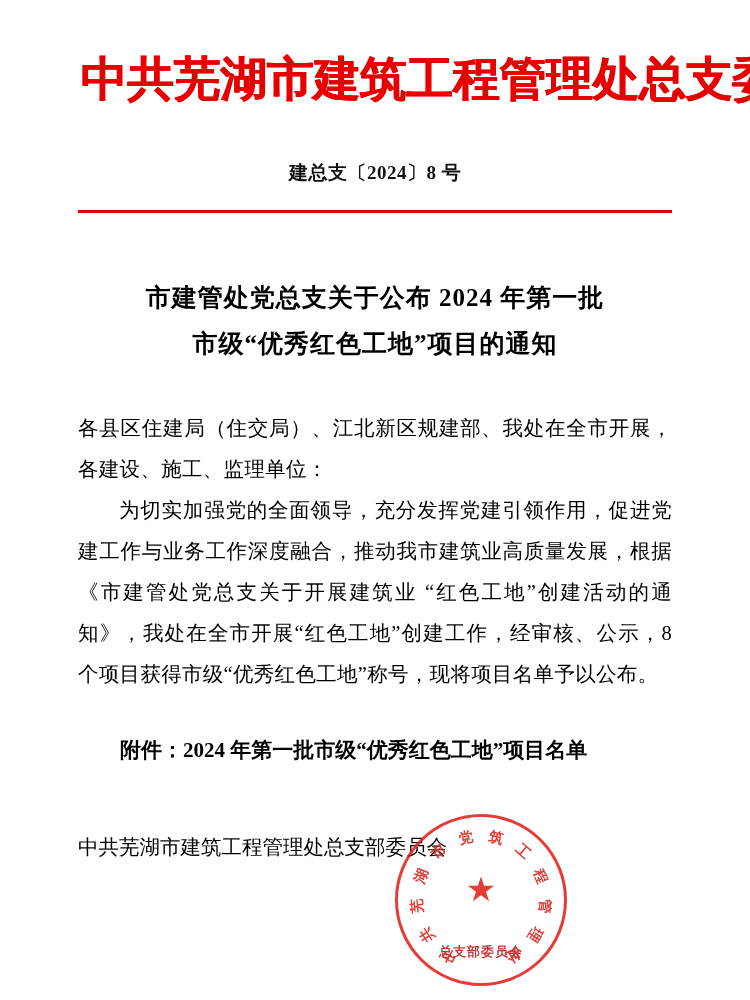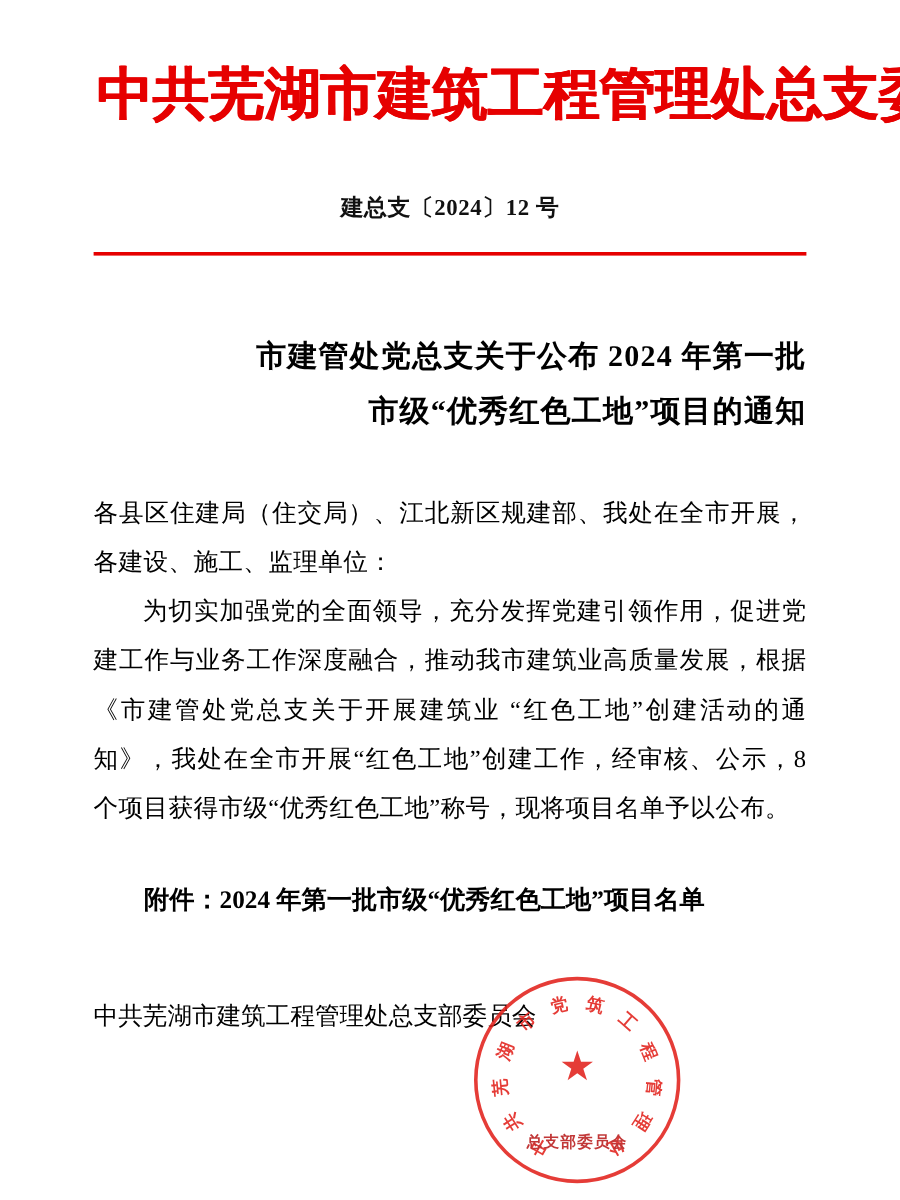--- a/index.html
+++ b/index.html
@@ -52,21 +52,21 @@
   .redrule {
     margin-top: 24px;
     height: 3px;
     background: #e60000;
     width: 100%;
   }
 
   
   .title {
     margin-top: 62px;
-    text-align: right;
+    text-align: center;
     font-size: 25px;
     font-weight: bold;
     line-height: 1.85;
     letter-spacing: 1px;
   }
   .title-line {
     display: block;
   }
 
   
@@ -155,21 +155,21 @@
     letter-spacing: 1px;
   }
 </style>
 </head>
 <body>
 
 <div class="page">
 
   <div class="masthead">中共芜湖市建筑工程管理处总支委员会文件</div>
 
-  <div class="docnum">建总支〔2024〕12 号</div>
+  <div class="docnum">建总支〔2024〕8 号</div>
 
   <div class="redrule"></div>
 
   <div class="title">
     <span class="title-line">市建管处党总支关于公布 2024 年第一批</span>
     <span class="title-line">市级“优秀红色工地”项目的通知</span>
   </div>
 
   <div class="body-text">
     <p class="para">各县区住建局（住交局）、江北新区规建部、我处在全市开展，各建设、施工、监理单位：</p>

